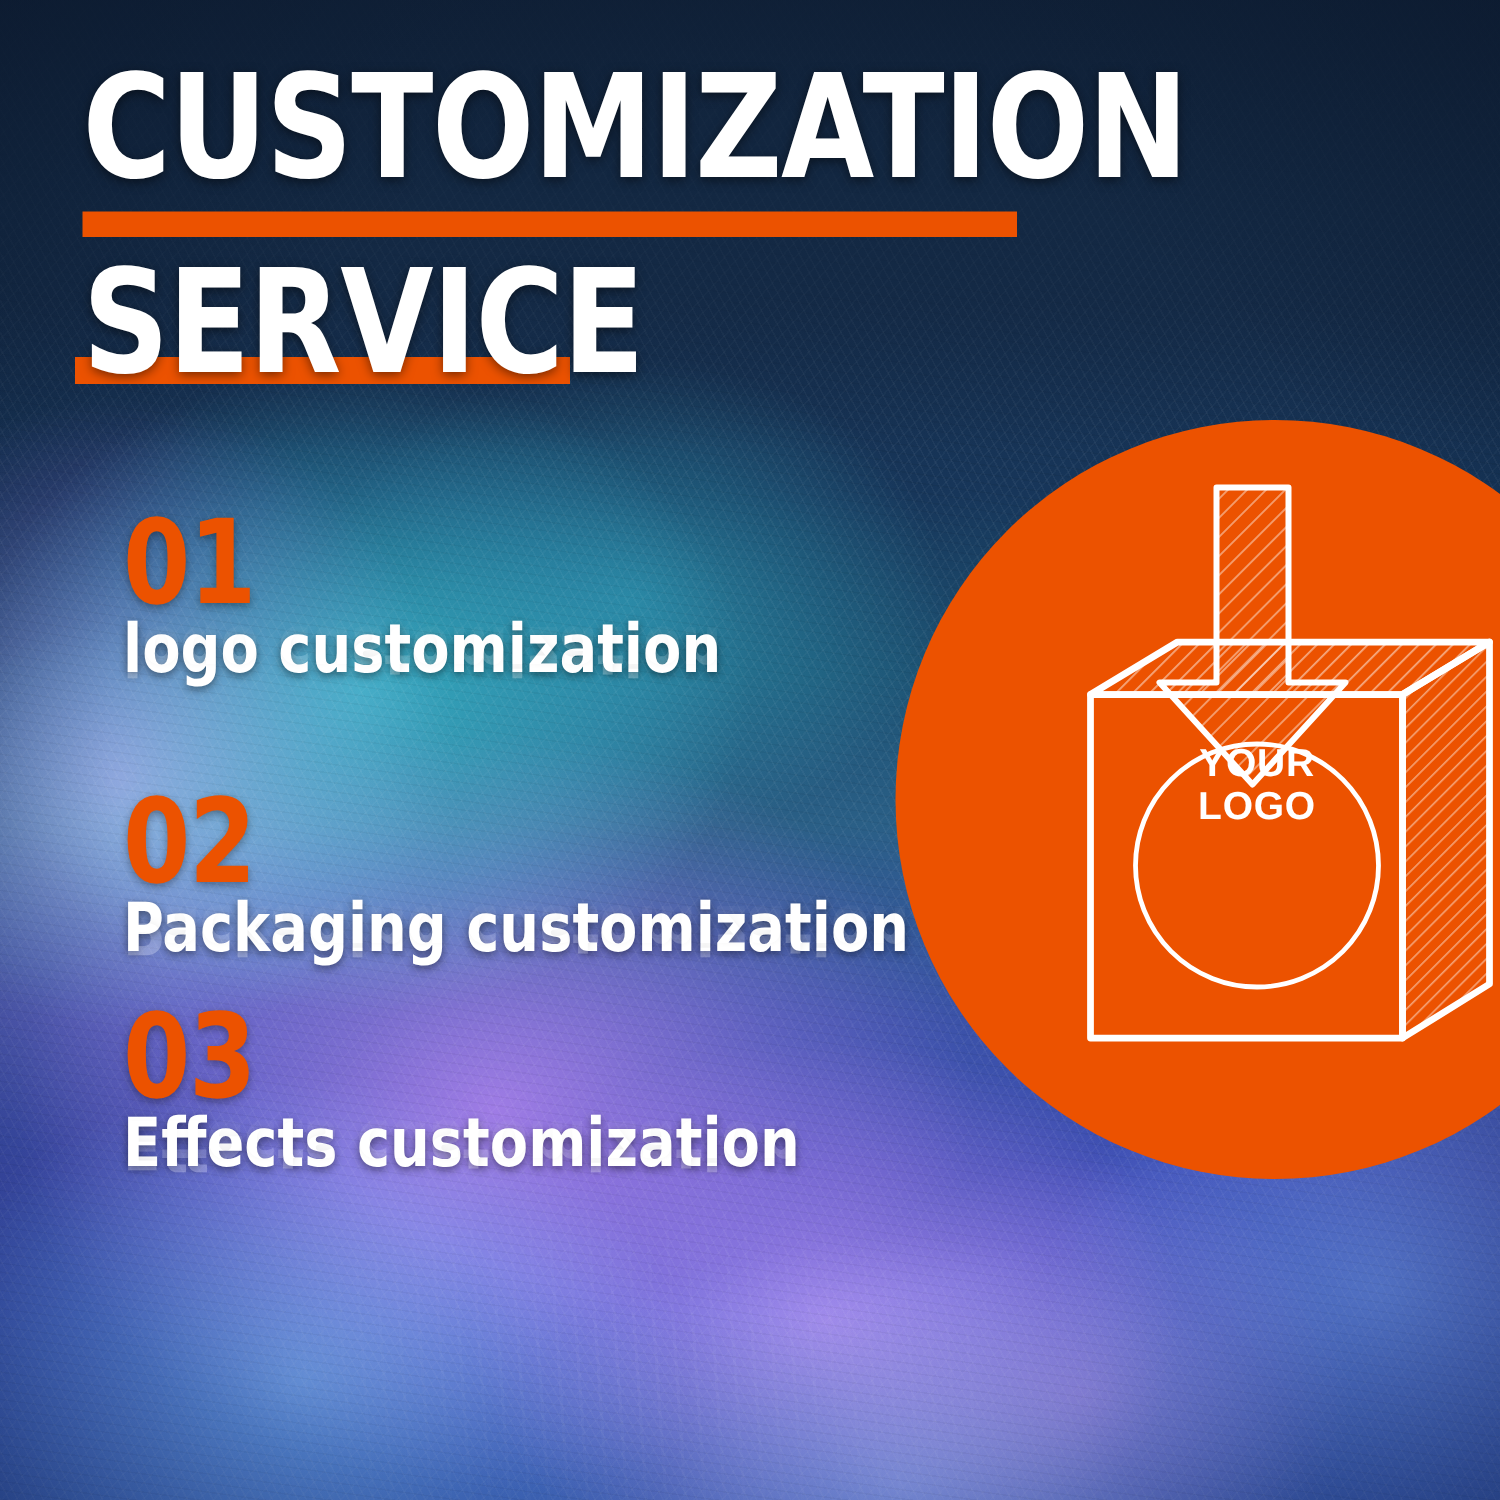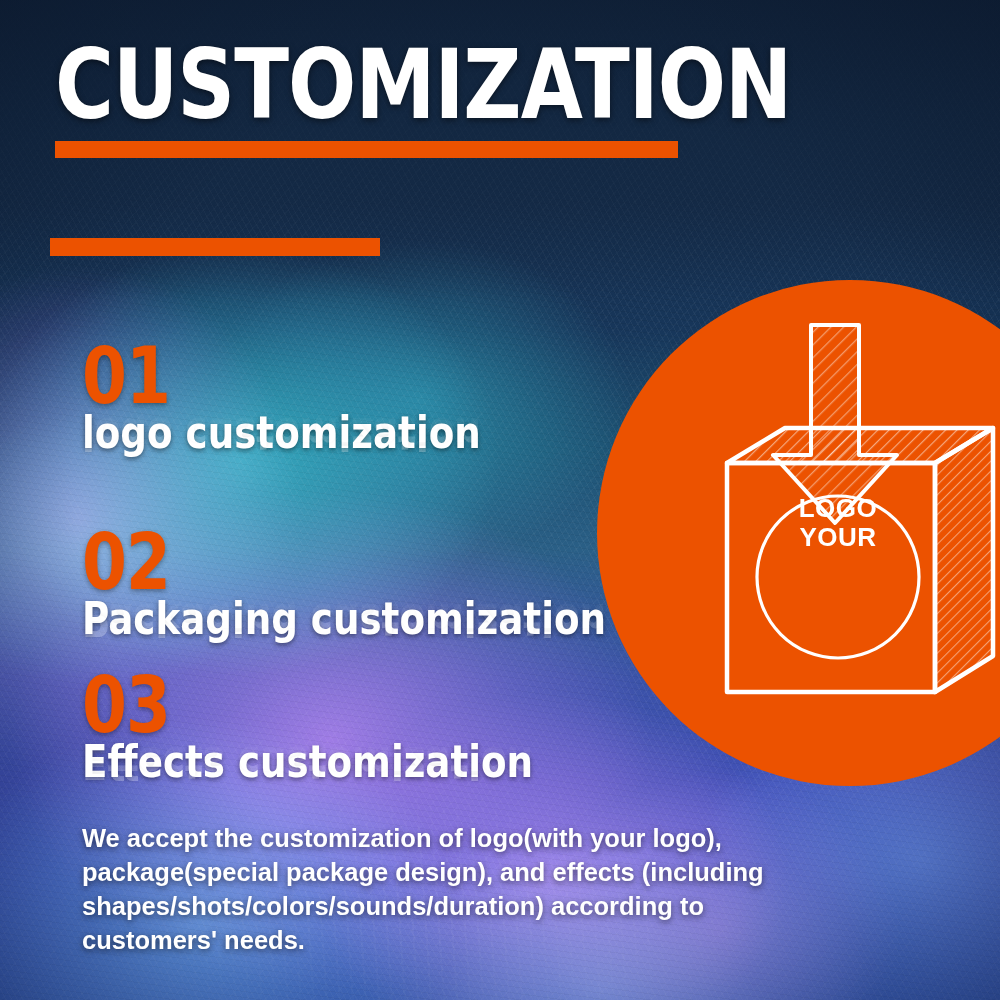--- a/index.html
+++ b/index.html
@@ -175,41 +175,43 @@
   <div class="bg bg-blue"></div>
   <div class="bg bg-fil"></div>
   <div class="bg bg-streak"></div>
   <div class="bg bg-top-dark"></div>
   <div class="bg bg-vig"></div>
 
   <div class="headline">
     <div class="hl-line hl-1">CUSTOMIZATION</div>
     <div class="bar bar-1"></div>
     <div class="bar bar-2"></div>
+    <div class="hl-wrap-2">
+      <div class="hl-line hl-2">SERVICE</div>
+    </div>
   </div>
 
   <div class="item it1">
     <div class="item-num">01</div>
     <div class="item-label">logo customization<span class="item-reflect">logo customization</span>
     </div>
   </div>
 
   <div class="item it2">
     <div class="item-num">02</div>
     <div class="item-label">Packaging customization<span class="item-reflect">Packaging customization</span>
     </div>
   </div>
 
   <div class="item it3">
     <div class="item-num">03</div>
     <div class="item-label">Effects customization<span class="item-reflect">Effects customization</span>
     </div>
   </div>
 
-  <div class="para">We accept the customization of logo(with your logo), package(special package design), and effects (including shapes/shots/colors/sounds/duration) according to customers' needs.</div>
 
   <div class="circle"></div>
 
   <div class="graphic">
     <svg viewBox="0 0 506 506" xmlns="http://www.w3.org/2000/svg" aria-hidden="true">
       <defs>
         <pattern id="hatch" width="9" height="9" patternTransform="rotate(45)" patternUnits="userSpaceOnUse">
           <line x1="0" y1="0" x2="0" y2="9" stroke="#ffffff" stroke-width="2.6" stroke-opacity="0.42"></line>
         </pattern>
         <pattern id="hatch2" width="8" height="8" patternTransform="rotate(45)" patternUnits="userSpaceOnUse">
@@ -229,18 +231,18 @@
 
         <path d="M338 183 L396 148 L396 376 L338 412 Z" fill="url(#hatch3)" stroke="#ffffff" stroke-width="4.5" stroke-linejoin="round"></path>
 
         <path d="M130 183 L338 183 L338 412 L130 412 Z" fill="none" stroke="#ffffff" stroke-width="4.5" stroke-linejoin="round"></path>
 
         <circle cx="241" cy="297" r="81" fill="none" stroke="#ffffff" stroke-width="3.2"></circle>
       </g>
     </svg>
 
     <div class="logo-text">
+      <div>YOUR</div>
       <div>LOGO</div>
-      <div>YOUR</div>
     </div>
   </div>
 
 </div>
 
 </body></html>

